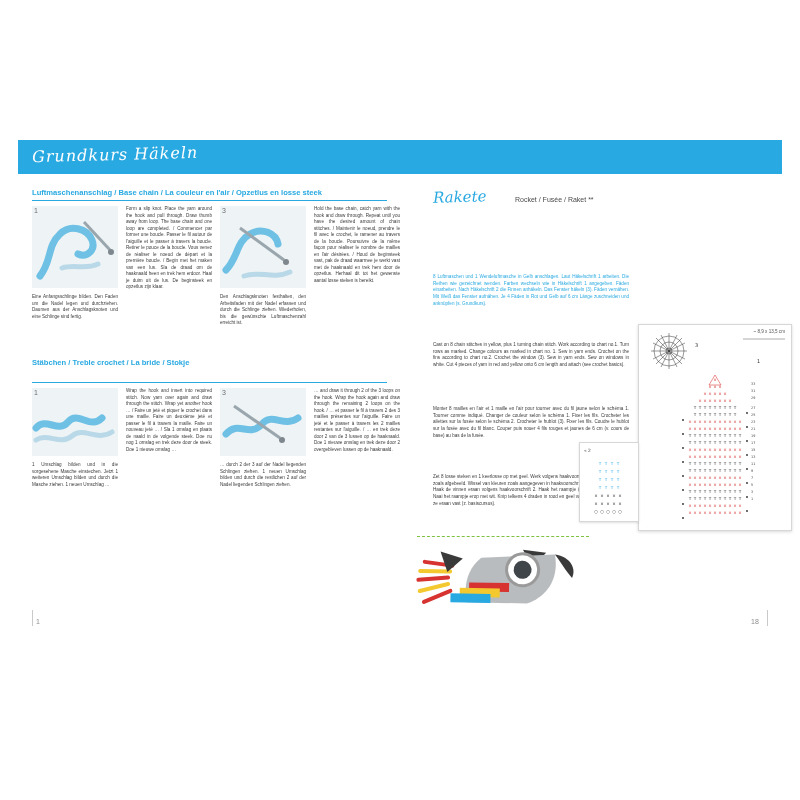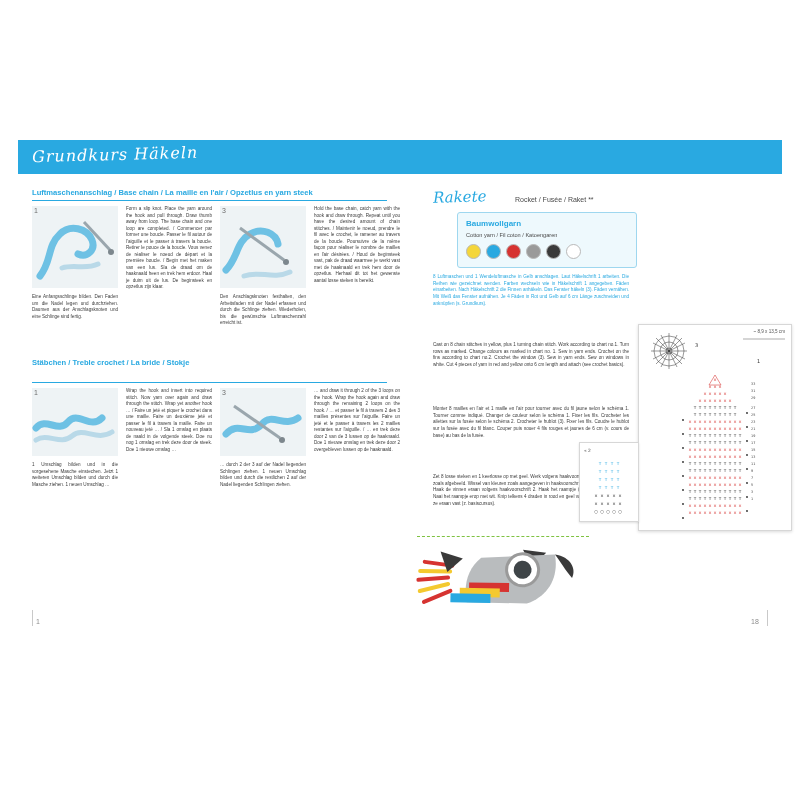--- a/index.html
+++ b/index.html
@@ -222,21 +222,21 @@
 <div class="page-wrap">
   <div class="spread">
 
     <div class="header-band">
       <div class="fade"></div>
     </div>
     <div class="header-script">Grundkurs Häkeln</div>
 
     <div class="left-page">
 
-      <div class="section-title" style="left:14px; top:14px;">Luftmaschenanschlag / Base chain / La maille en l'air / Opzetlus en yarn steek</div>
+      <div class="section-title" style="left:14px; top:14px;">Luftmaschenanschlag / Base chain / La couleur en l'air / Opzetlus en losse steek</div>
       <div class="rule" style="left:14px; top:26px; width:355px;"></div>
 
       <div class="step-img" style="left:14px; top:32px; width:86px; height:82px;">
         <svg width="86" height="82" viewBox="0 0 86 82">
           <rect width="86" height="82" fill="#eef3f5"></rect>
           <path d="M8 70 C20 55 15 40 28 28 C38 18 55 22 60 34 C64 44 55 52 46 48" stroke="#6ec1e4" stroke-width="7" fill="none" stroke-linecap="round"></path>
           <path d="M30 62 C42 58 54 64 66 58" stroke="#b9d9e8" stroke-width="5" fill="none" stroke-linecap="round"></path>
           <path d="M52 16 L78 44" stroke="#9aa6ad" stroke-width="3"></path>
           <circle cx="79" cy="46" r="3" fill="#7d878d"></circle>
         </svg>
@@ -289,32 +289,20 @@
       <div class="colbox" style="left:296px; top:214px; width:86px;">… and draw it through 2 of the 3 loops on the hook. Wrap the hook again and draw through the remaining 2 loops on the hook. / … et passer le fil à travers 2 des 3 mailles présentes sur l'aiguille. Faire un jeté et le passer à travers les 2 mailles restantes sur l'aiguille. / … en trek deze door 2 van de 3 lussen op de haaknaald. Doe 1 nieuwe omslag en trek deze door 2 overgebleven lussen op de haaknaald.</div>
 
       <div class="folio-rule" style="left:14px; top:436px;"></div>
       <div class="folio" style="left:18px; top:444px;">1</div>
     </div>
 
     <div class="right-page">
       <div class="rocket-title">Rakete</div>
       <div class="rocket-sub">Rocket / Fusée / Raket **</div>
 
-      <div class="yarn-box">
-        <div class="t1">Baumwollgarn</div>
-        <div class="t2">Cotton yarn / Fil coton / Katoengaren</div>
-        <div class="swatches">
-          <span class="swatch" style="background:#f4d63a"></span>
-          <span class="swatch" style="background:#29a9e1"></span>
-          <span class="swatch" style="background:#d63331"></span>
-          <span class="swatch" style="background:#9a9a9a"></span>
-          <span class="swatch" style="background:#3a3a3a"></span>
-          <span class="swatch" style="background:#ffffff"></span>
-        </div>
-      </div>
 
       <div class="body-text de" style="left:14px; top:100px; width:196px;">8 Luftmaschen und 1 Wendeluftmasche in Gelb anschlagen. Laut Häkelschrift 1 arbeiten. Die Reihen wie gezeichnet wenden. Farben wechseln wie in Häkelschrift 1 angegeben. Fäden einarbeiten. Nach Häkelschrift 2 die Finnen anhäkeln. Das Fenster häkeln (3). Fäden vernähen. Mit Weiß das Fenster aufnähen. Je 4 Fäden in Rot und Gelb auf 6 cm Länge zuschneiden und anknüpfen (s. Grundkurs).</div>
       <div class="body-text en" style="left:14px; top:168px; width:196px;">Cast on 8 chain stitches in yellow, plus 1 turning chain stitch. Work according to chart no.1. Turn rows as marked. Change colours as marked in chart no. 1. Sew in yarn ends. Crochet on the fins according to chart no.2. Crochet the window (3). Sew in yarn ends. Sew on windows in white. Cut 4 pieces of yarn in red and yellow onto 6 cm length and attach (see crochet basics).</div>
       <div class="body-text fr" style="left:14px; top:232px; width:196px;">Monter 8 mailles en l'air et 1 maille en l'air pour tourner avec du fil jaune selon le schéma 1. Tourner comme indiqué. Changer de couleur selon le schéma 1. Fixer les fils. Crocheter les ailettes sur la fusée selon le schéma 2. Crocheter le hublot (3). Fixer les fils. Coudre le hublot sur la fusée avec du fil blanc. Couper puis nouer 4 fils rouges et jaunes de 6 cm (v. cours de base) au bas de la fusée.</div>
       <div class="body-text nl" style="left:14px; top:300px; width:196px;">Zet 8 losse steken en 1 keerlosse op met geel. Werk volgens haakvoorschrift 1. Keer de draden zoals afgebeeld. Wissel van kleuren zoals aangegeven in haakvoorschrift 1. Hecht de draden af. Haak de vinnen eraan volgens haakvoorschrift 2. Haak het raampje (3). Hecht de draden af. Naai het raampje erop met wit. Knip telkens 4 draden in rood en geel van 6 cm lengte en knoop ze eraan vast (z. basiscursus).</div>
 
       <div class="chart-panel">
         <div class="chart-dim">~ 8,9 x 13,5 cm</div>
         <svg width="152" height="205" viewBox="0 0 152 205">
 

